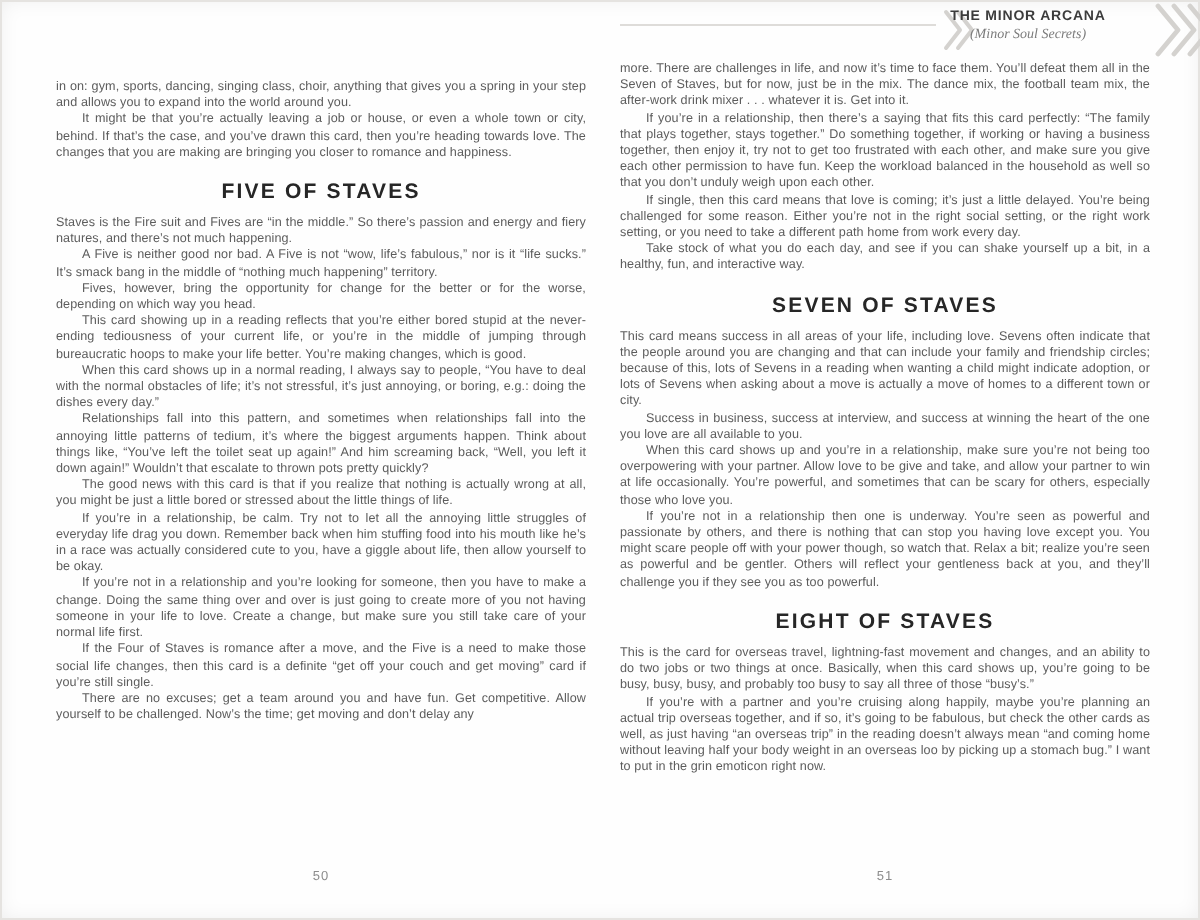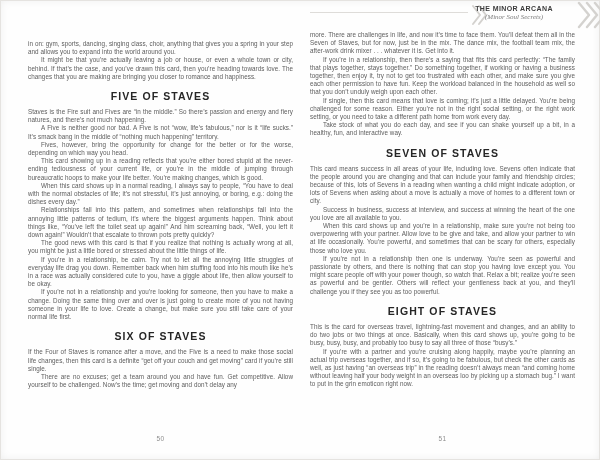--- a/index.html
+++ b/index.html
@@ -67,21 +67,20 @@
         <h2 class="section-heading">FIVE OF STAVES</h2>
         <p class="body-p">Staves is the Fire suit and Fives are “in the middle.” So there’s passion and energy and fiery natures, and there’s not much happening.</p>
         <p class="body-p">A Five is neither good nor bad. A Five is not “wow, life’s fabulous,” nor is it “life sucks.” It’s smack bang in the middle of “nothing much happening” territory.</p>
         <p class="body-p">Fives, however, bring the opportunity for change for the better or for the worse, depending on which way you head.</p>
         <p class="body-p">This card showing up in a reading reflects that you’re either bored stupid at the never-ending tediousness of your current life, or you’re in the middle of jumping through bureaucratic hoops to make your life better. You’re making changes, which is good.</p>
         <p class="body-p">When this card shows up in a normal reading, I always say to people, “You have to deal with the normal obstacles of life; it’s not stressful, it’s just annoying, or boring, e.g.: doing the dishes every day.”</p>
         <p class="body-p">Relationships fall into this pattern, and sometimes when relationships fall into the annoying little patterns of tedium, it’s where the biggest arguments happen. Think about things like, “You’ve left the toilet seat up again!” And him screaming back, “Well, you left it down again!” Wouldn’t that escalate to thrown pots pretty quickly?</p>
         <p class="body-p">The good news with this card is that if you realize that nothing is actually wrong at all, you might be just a little bored or stressed about the little things of life.</p>
         <p class="body-p">If you’re in a relationship, be calm. Try not to let all the annoying little struggles of everyday life drag you down. Remember back when him stuffing food into his mouth like he’s in a race was actually considered cute to you, have a giggle about life, then allow yourself to be okay.</p>
         <p class="body-p">If you’re not in a relationship and you’re looking for someone, then you have to make a change. Doing the same thing over and over is just going to create more of you not having someone in your life to love. Create a change, but make sure you still take care of your normal life first.</p>
-        <h2 class="section-heading">SIX OF STAVES</h2>
         <p class="body-p">If the Four of Staves is romance after a move, and the Five is a need to make those social life changes, then this card is a definite “get off your couch and get moving” card if you’re still single.</p>
         <p class="body-p">There are no excuses; get a team around you and have fun. Get competitive. Allow yourself to be challenged. Now’s the time; get moving and don’t delay any</p>
       </div>
     <div class="page-number">50</div>
   </div>
 
   <div class="page right">
     <div class="running-header">
       <div class="header-rule"></div>
       <svg class="chev chev-left" width="18" height="22" viewBox="0 0 18 22">

